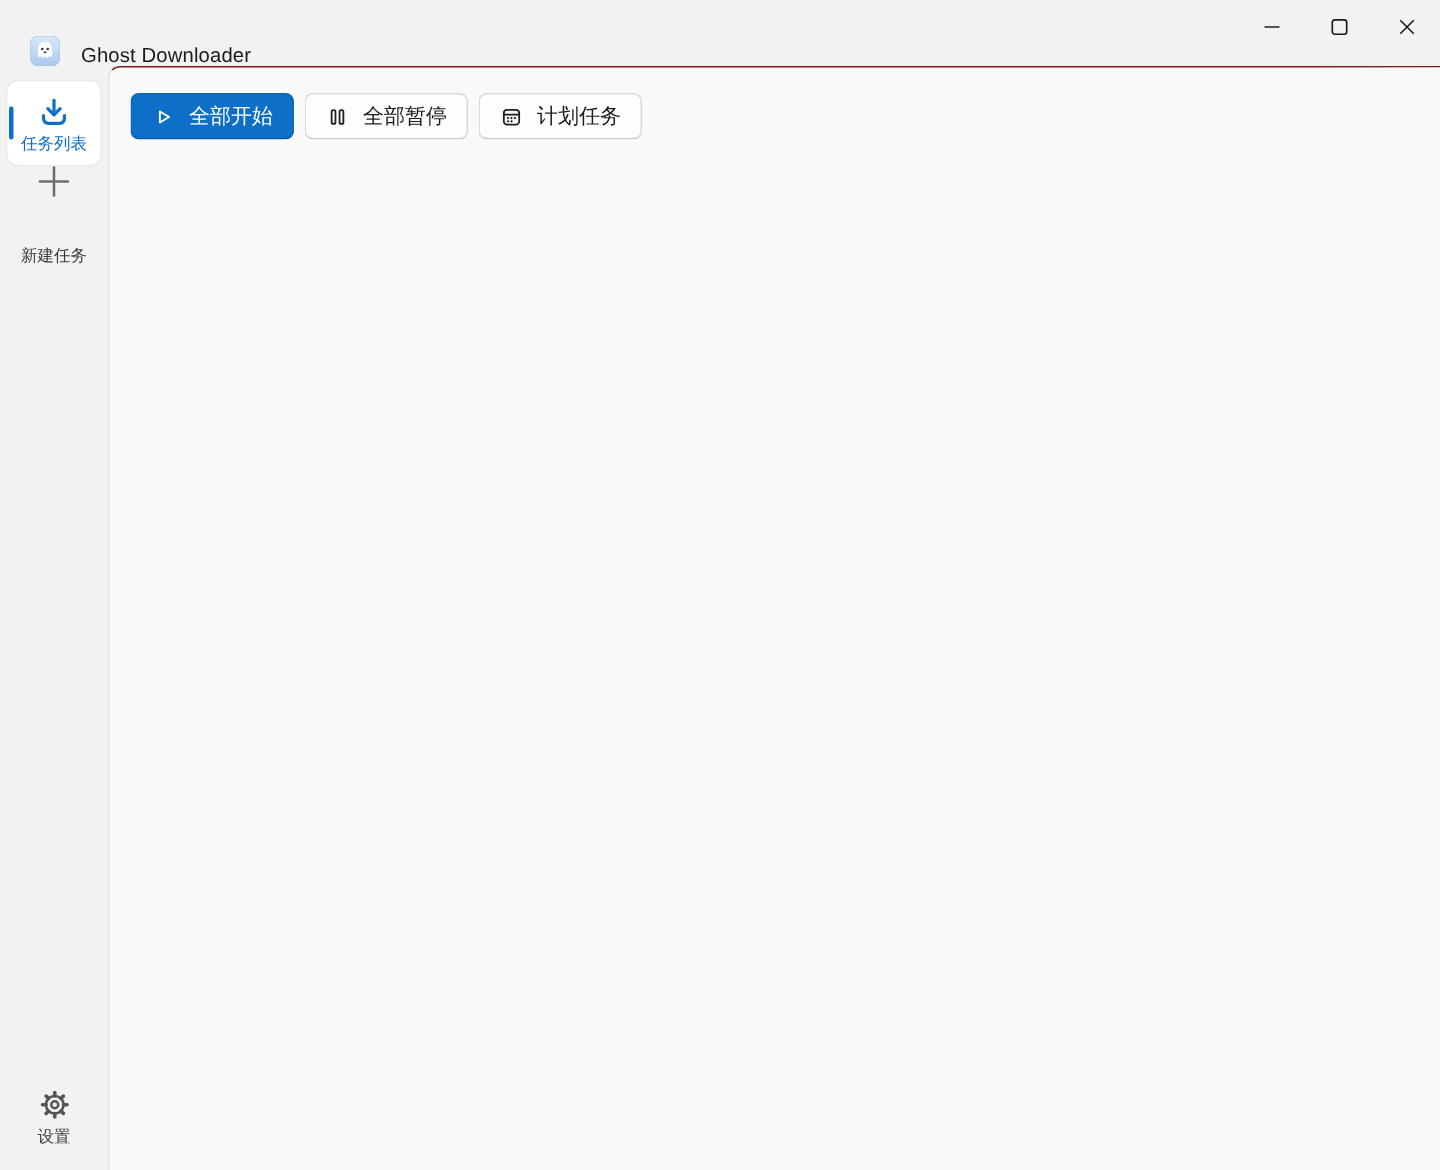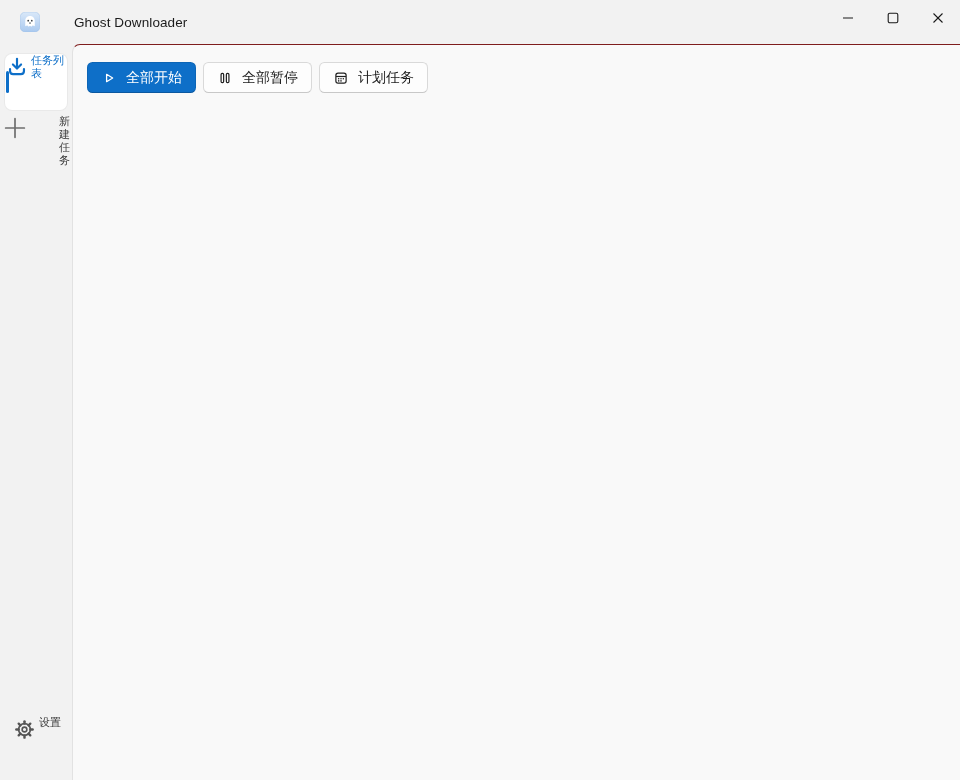--- a/index.html
+++ b/index.html
@@ -8,39 +8,39 @@
     font-family: "Liberation Sans", "DejaVu Sans", sans-serif;
     background: #f2f2f2;
     color: #1b1b1b;
     overflow: hidden;
   }
   .window { position: relative; width: 960px; height: 780px; background: #f2f2f2; }
 
   
   .titlebar {
     position: absolute; top: 0; left: 0; right: 0; height: 44px;
-    display: flex; align-items: center; padding-left: 20px; gap: 20px;
+    display: flex; align-items: flex-end; padding-left: 20px;
   }
   .app-icon { width: 20px; height: 20px; flex: 0 0 auto; }
   .window-title { margin-left: 14px; font-size: 13.5px; color: #1b1b1b; letter-spacing: 0.1px; }
   .window-controls { position: absolute; top: 0; right: 0; height: 36px; display: flex; }
   .caption-btn {
     width: 45px; height: 36px; display: flex; align-items: center; justify-content: center;
     background: transparent; border: none; cursor: default;
   }
   .caption-btn svg { display: block; }
 
   
   .sidebar {
     position: absolute; top: 44px; left: 0; bottom: 0; width: 72px;
     display: flex; flex-direction: column; align-items: center;
   }
   .nav-item {
     position: relative; width: 62px; height: 56px; border-radius: 7px;
-    display: flex; flex-direction: row; align-items: flex-start; justify-content: center;
+    display: flex; flex-direction: column; align-items: center; justify-content: center;
     gap: 2px; cursor: default;
   }
   .nav-item.first { margin-top: 10px; }
   .nav-item + .nav-item { margin-top: 5px; gap: 31px; }
   .nav-item.selected { background: #ffffff; box-shadow: 0 0 0 1px rgba(0,0,0,0.035); }
   .nav-item .nav-label { font-size: 11px; color: #3a3a3a; line-height: 13px; }
   .nav-item.selected .nav-label { color: var(--accent); }
   .nav-indicator {
     position: absolute; left: 0.5px; top: 17px; width: 3.5px; height: 22px;
     border-radius: 2px; background: var(--accent);

